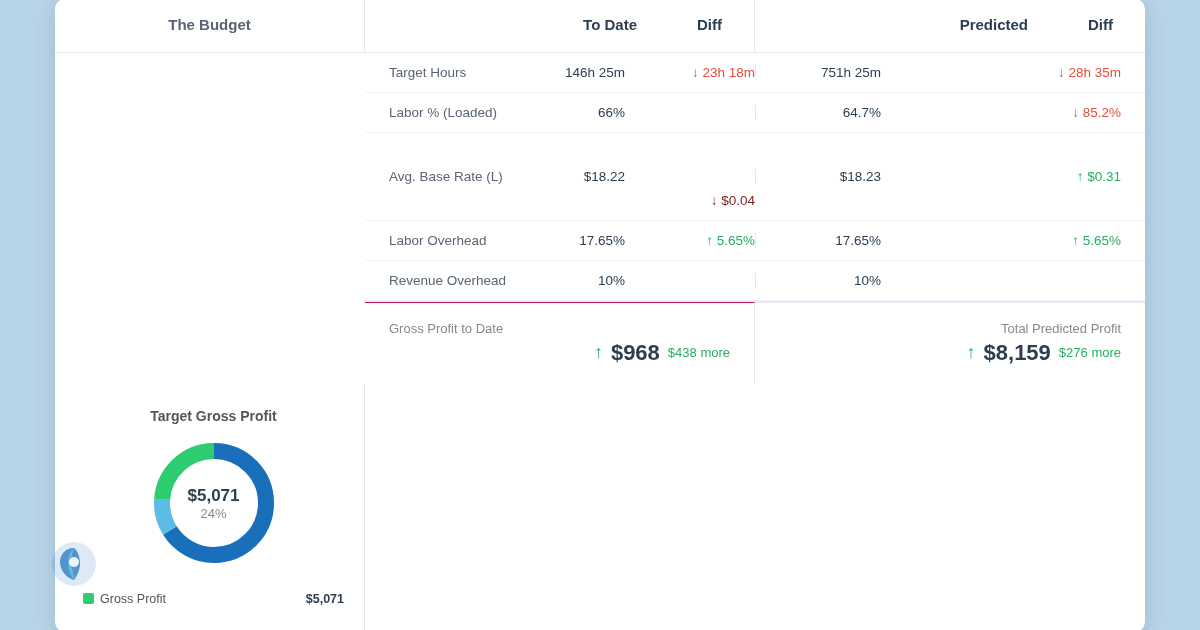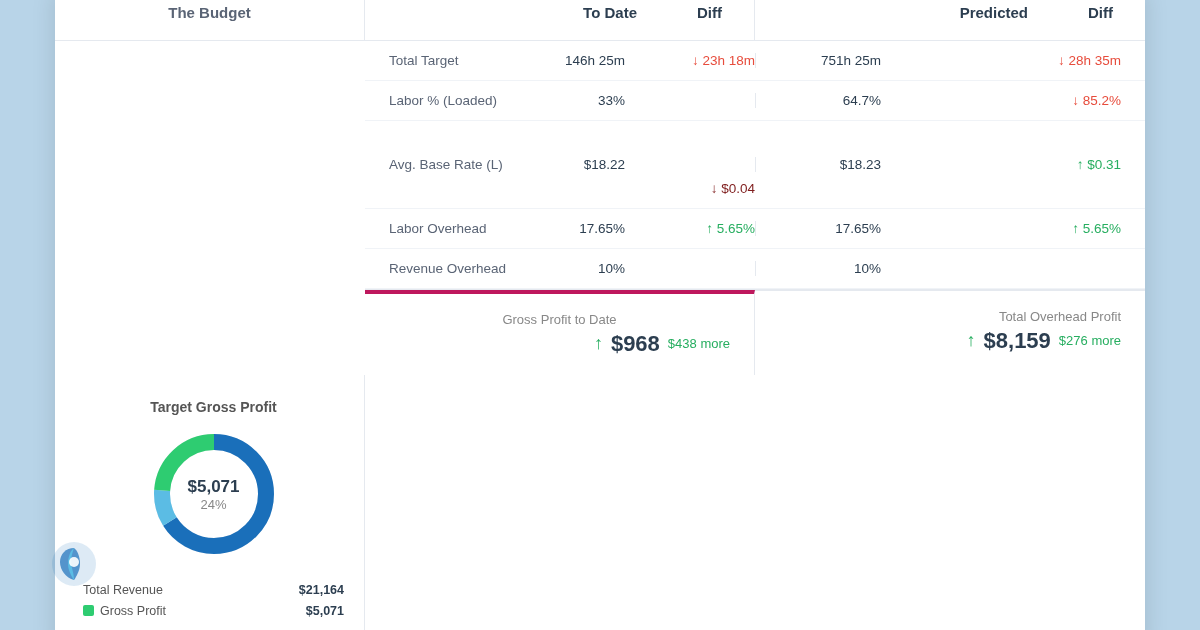--- a/index.html
+++ b/index.html
@@ -121,22 +121,22 @@
     .legend-value {
       font-weight: 600;
       color: #2c3e50;
       min-width: 54px;
       text-align: right;
     }
 
     
     .footer-row-mid {
       padding: 18px 24px;
-      text-align: center;
-      border-top: 4px solid #be185d;
+      text-align: left;
+      border-top: 1px solid #be185d;
     }
     .footer-row-right {
       padding: 18px 24px;
       text-align: right;
       border-top: 1px solid #e5e9ef;
     }
     .footer-sub {
       font-size: 13px;
       color: #888;
       margin-bottom: 4px;
@@ -208,53 +208,47 @@
           <div class="donut-center">
             <div class="amount">$5,071</div>
             <div class="percent">24%</div>
           </div>
         </div>
       </div>
 
       <div class="legend">
         <div class="legend-row">
           <div class="legend-left">
-            <span style="font-size:12.5px; color:#555;">Total Revenue</span>
-          </div>
-          <span class="legend-value">$21,164</span>
-        </div>
-        <div class="legend-row">
-          <div class="legend-left">
             <div class="legend-dot" style="background:#2ecc71;"></div>
             <span style="font-size:12.5px; color:#555;">Gross Profit</span>
           </div>
           <span class="legend-value">$5,071</span>
         </div>
       </div>
     </div>
 
     <div style="grid-column: 2 / 4; display:flex; flex-direction:column;">
 
       <div id="data-rows-wrapper">
 
       <div style="display: grid; grid-template-columns: 1fr 110px 130px 1fr 110px 130px; align-items: center; padding: 12px 24px; border-bottom: 1px solid rgb(240, 243, 247); font-size: 13.5px; color: rgb(74, 85, 104); border-right: none;">
-    <span style="color:#5a6475;">Total Target</span>
+    <span style="color:#5a6475;">Target Hours</span>
     <span style="text-align:right; font-weight:500; color:#2c3e50;">146h 25m</span>
     <span style="text-align:right; font-weight:500; color:#e74c3c;">
       ↓ 23h 18m
     </span>
     <span style="text-align: right; font-weight: 500; color: rgb(44, 62, 80); padding-left: 12px; border-left: 1px solid rgb(229, 233, 239);">751h 25m</span>
     <span style="text-align:right; font-weight:500; color:#2c3e50;"></span>
     <span style="text-align:right; font-weight:500; color:#e74c3c;">
       ↓ 28h 35m
     </span>
   </div>
           <div style="display: grid; grid-template-columns: 1fr 110px 130px 1fr 110px 130px; align-items: center; padding: 12px 24px; border-bottom: 1px solid rgb(240, 243, 247); font-size: 13.5px; color: rgb(74, 85, 104); border-right: none;">
     <span style="color:#5a6475;">Labor % (Loaded)</span>
-    <span style="text-align:right; font-weight:500; color:#2c3e50;">33%</span>
+    <span style="text-align:right; font-weight:500; color:#2c3e50;">66%</span>
     <span style="text-align:right; font-weight:500; color:#999;">
       
     </span>
     <span style="text-align: right; font-weight: 500; color: rgb(44, 62, 80); border-left: 1px solid rgb(229, 233, 239);">64.7%</span>
     <span style="text-align:right; font-weight:500; color:#2c3e50;"></span>
     <span style="text-align:right; font-weight:500; color:#e74c3c;">
       ↓ 85.2%
     </span>
   </div>
           <div style="display: grid; grid-template-columns: 1fr 110px 130px 1fr 110px 130px; align-items: center; padding: 12px 24px; border-bottom: 1px solid rgb(240, 243, 247); font-size: 13.5px; color: rgb(74, 85, 104); border-right: none;">
@@ -298,21 +292,21 @@
       <div style="display:grid; grid-template-columns: 1fr 1fr; border-top: 1px solid #e5e9ef; margin-top: auto;">
         <div class="footer-row-mid" style="border-right:1px solid #e5e9ef;">
           <div class="footer-sub">Gross Profit to Date</div>
           <div class="footer-main">
             <span class="footer-arrow-up">↑</span>
             <span>$968</span>
             <span class="footer-more" style="font-size:13px;">$438 more</span>
           </div>
         </div>
         <div class="footer-row-right">
-          <div class="footer-sub">Total Overhead Profit</div>
+          <div class="footer-sub">Total Predicted Profit</div>
           <div class="footer-main">
             <span class="footer-arrow-up">↑</span>
             <span>$8,159</span>
             <span class="footer-more" style="font-size:13px;">$276 more</span>
           </div>
         </div>
       </div>
     </div>
   </div>
 </div>

